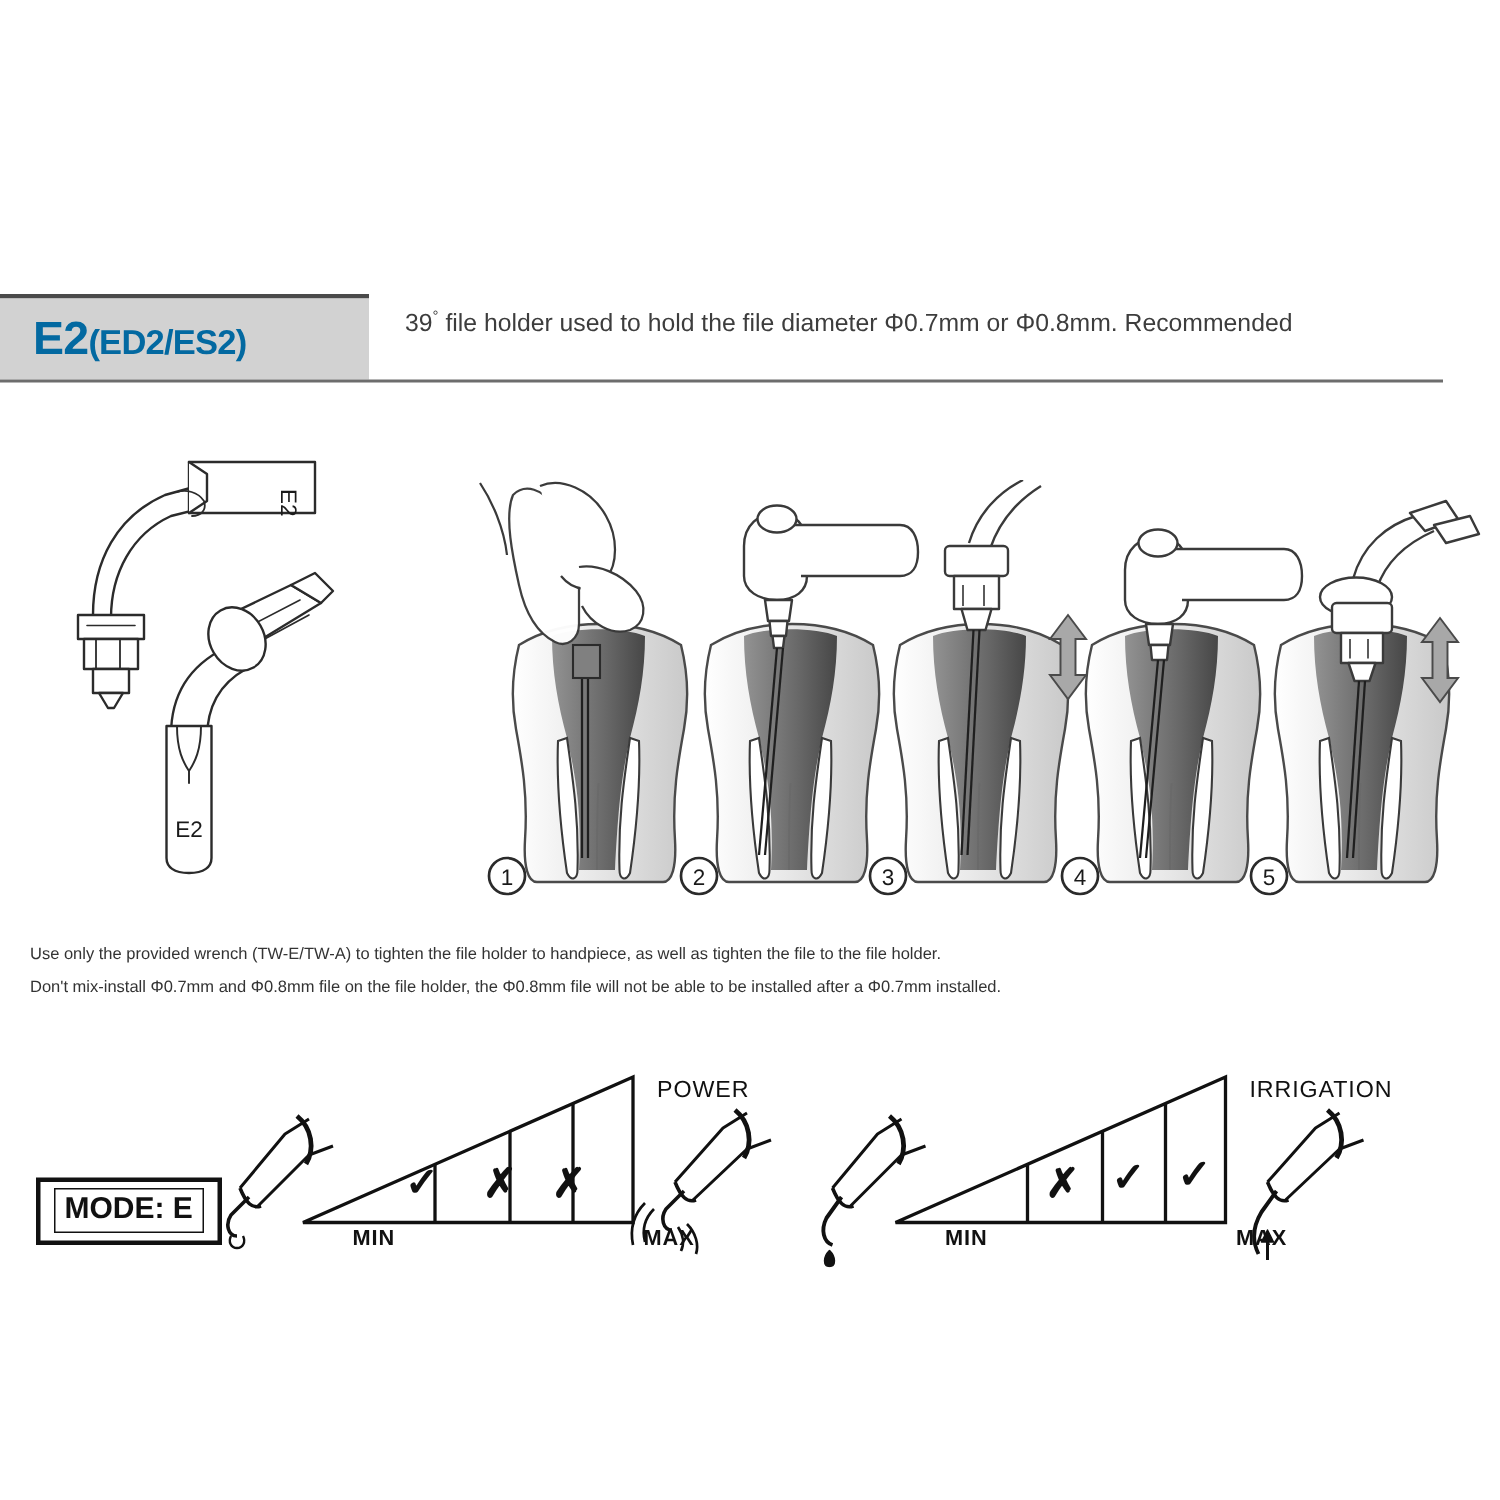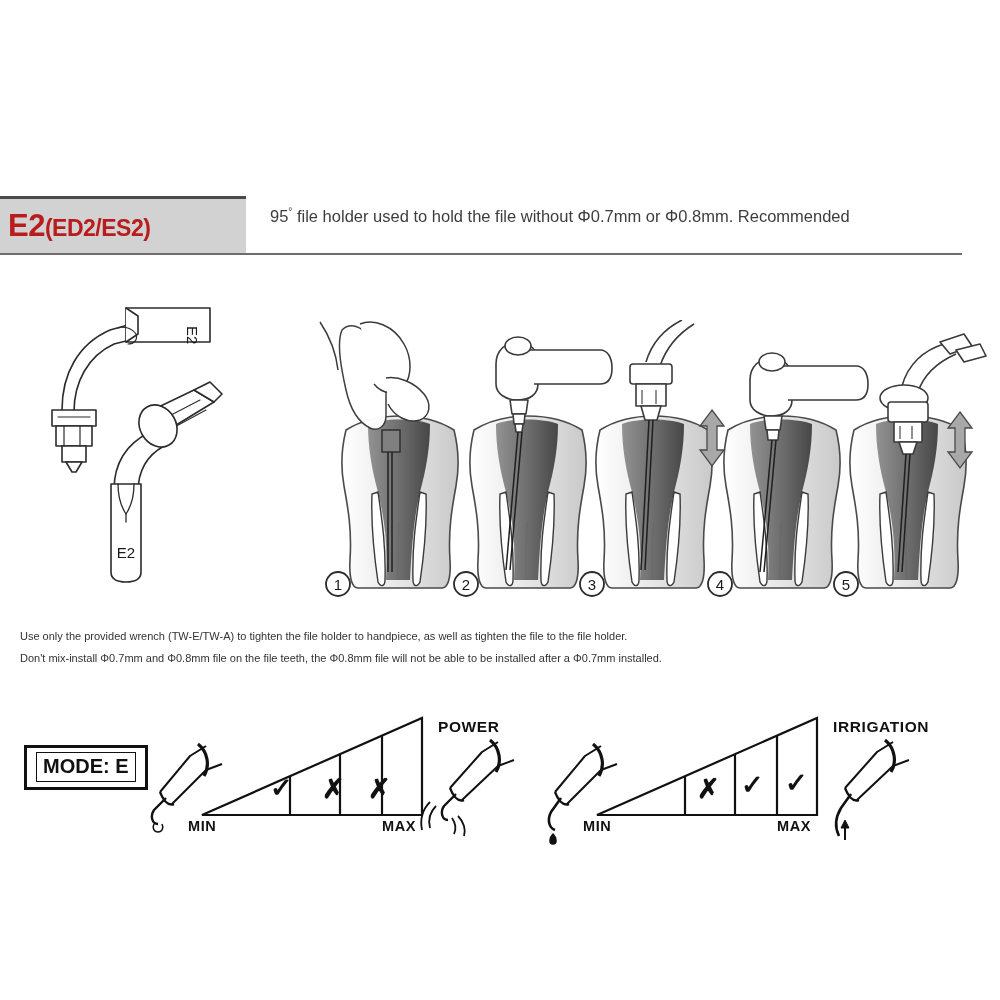--- a/index.html
+++ b/index.html
@@ -22,23 +22,23 @@
   #header-rule-top {
     left: 0px; top: 196px; width: 246px; height: 3px;
     background: #4a4a4a;
   }
   #header-code-box {
     left: 0px; top: 199px; width: 246px; height: 54px;
     background: #d2d2d2;
     display: flex; align-items: center;
   }
   #header-code-text {
-    padding-left: 8px;
+    padding-left: 22px;
     font-weight: bold;
-    color: #b91c1c;
+    color: #0369a1;
     white-space: nowrap;
     letter-spacing: -0.5px;
   }
   #header-code-main { font-size: 31px; }
   #header-code-sub  { font-size: 23px; }
   #header-rule-bottom {
     left: 0px; top: 253px; width: 962px; height: 2px;
     background: #6d6d6d;
   }
   #header-description {
@@ -63,21 +63,21 @@
   #warning-block {
     left: 20px; top: 626px; width: 960px;
     font-size: 11px;
     line-height: 21.5px;
     color: #333333;
     white-space: nowrap;
   }
 
   
   #mode-box {
-    left: 24px; top: 745px;
+    left: 24px; top: 785px;
     border: 3px solid #111111;
     padding: 4px 9px 5px 9px;
     background: #ffffff;
     text-align: center;
   }
   #mode-box-inner {
     border: 1px solid #111111;
     padding: 2px 6px 3px 6px;
     font-size: 20px;
     font-weight: bold;
@@ -86,32 +86,33 @@
   }
 
   
   .scale-diagram { top: 700px; width: 420px; height: 145px; }
   #power-diagram      { left: 150px; }
   #irrigation-diagram { left: 545px; }
 
   .scale-label {
     position: absolute;
     font-size: 15.5px;
-    font-weight: bold;
+    font-weight: normal;
     letter-spacing: 0.6px;
     color: #111111;
     white-space: nowrap;
   }
   .minmax-label {
     position: absolute;
     font-size: 14.5px;
     font-weight: bold;
     letter-spacing: 0.6px;
     color: #111111;
     white-space: nowrap;
+    margin-left: 47px;
   }
   .mark {
     position: absolute;
     font-size: 27px;
     font-weight: bold;
     color: #111111;
     line-height: 1;
   }
 </style>
 </head>
@@ -122,21 +123,21 @@
 <div class="abs" id="header-code-box">
   <div id="header-code-text">
     <span id="header-code-main">E2</span><span id="header-code-sub">(ED2/ES2)</span>
   </div>
 </div>
 
 <div class="abs" id="header-rule-bottom"></div>
 
 <div class="abs" id="header-description">
   <div>
-    <span>95</span><span class="deg">°</span><span> file holder used to hold the file without Φ0.7mm or Φ0.8mm. Recommended</span>
+    <span>39</span><span class="deg">°</span><span> file holder used to hold the file diameter Φ0.7mm or Φ0.8mm. Recommended</span>
   </div>
 </div>
 
 <svg class="abs" id="product-illustrations" viewBox="0 0 240 300">
   <g fill="none" stroke="#2b2b2b" stroke-width="1.6" stroke-linejoin="round" stroke-linecap="round">
 
     <g>
 
       <path d="M44,124 C44,88 60,58 92,44 L128,34" fill="#ffffff"></path>
       <path d="M56,126 C56,96 70,70 96,58 L128,50" fill="#ffffff"></path>
@@ -328,21 +329,21 @@
       <circle cx="546" cy="264" r="12" fill="#ffffff" stroke="#2b2b2b" stroke-width="1.8"></circle>
       <text x="546" y="270" text-anchor="middle" font-family="Liberation Sans, sans-serif" font-size="15" fill="#1a1a1a">5</text>
     </g>
   </g>
 
   <use href="#updownarrow" x="648" y="92"></use>
 </svg>
 
 <div class="abs" id="warning-block">
   <div>Use only the provided wrench (TW-E/TW-A) to tighten the file holder to handpiece, as well as tighten the file to the file holder.</div>
-  <div>Don't mix-install Φ0.7mm and Φ0.8mm file on the file teeth, the Φ0.8mm file will not be able to be installed after a Φ0.7mm installed.</div>
+  <div>Don't mix-install Φ0.7mm and Φ0.8mm file on the file holder, the Φ0.8mm file will not be able to be installed after a Φ0.7mm installed.</div>
 </div>
 
 <div class="abs" id="mode-box">
   <div id="mode-box-inner">MODE: E</div>
 </div>
 
 <div class="abs scale-diagram" id="power-diagram">
   <svg width="420" height="145" viewBox="0 0 420 145">
 
     <g fill="none" stroke="#111111" stroke-width="2.2" stroke-linejoin="miter">

